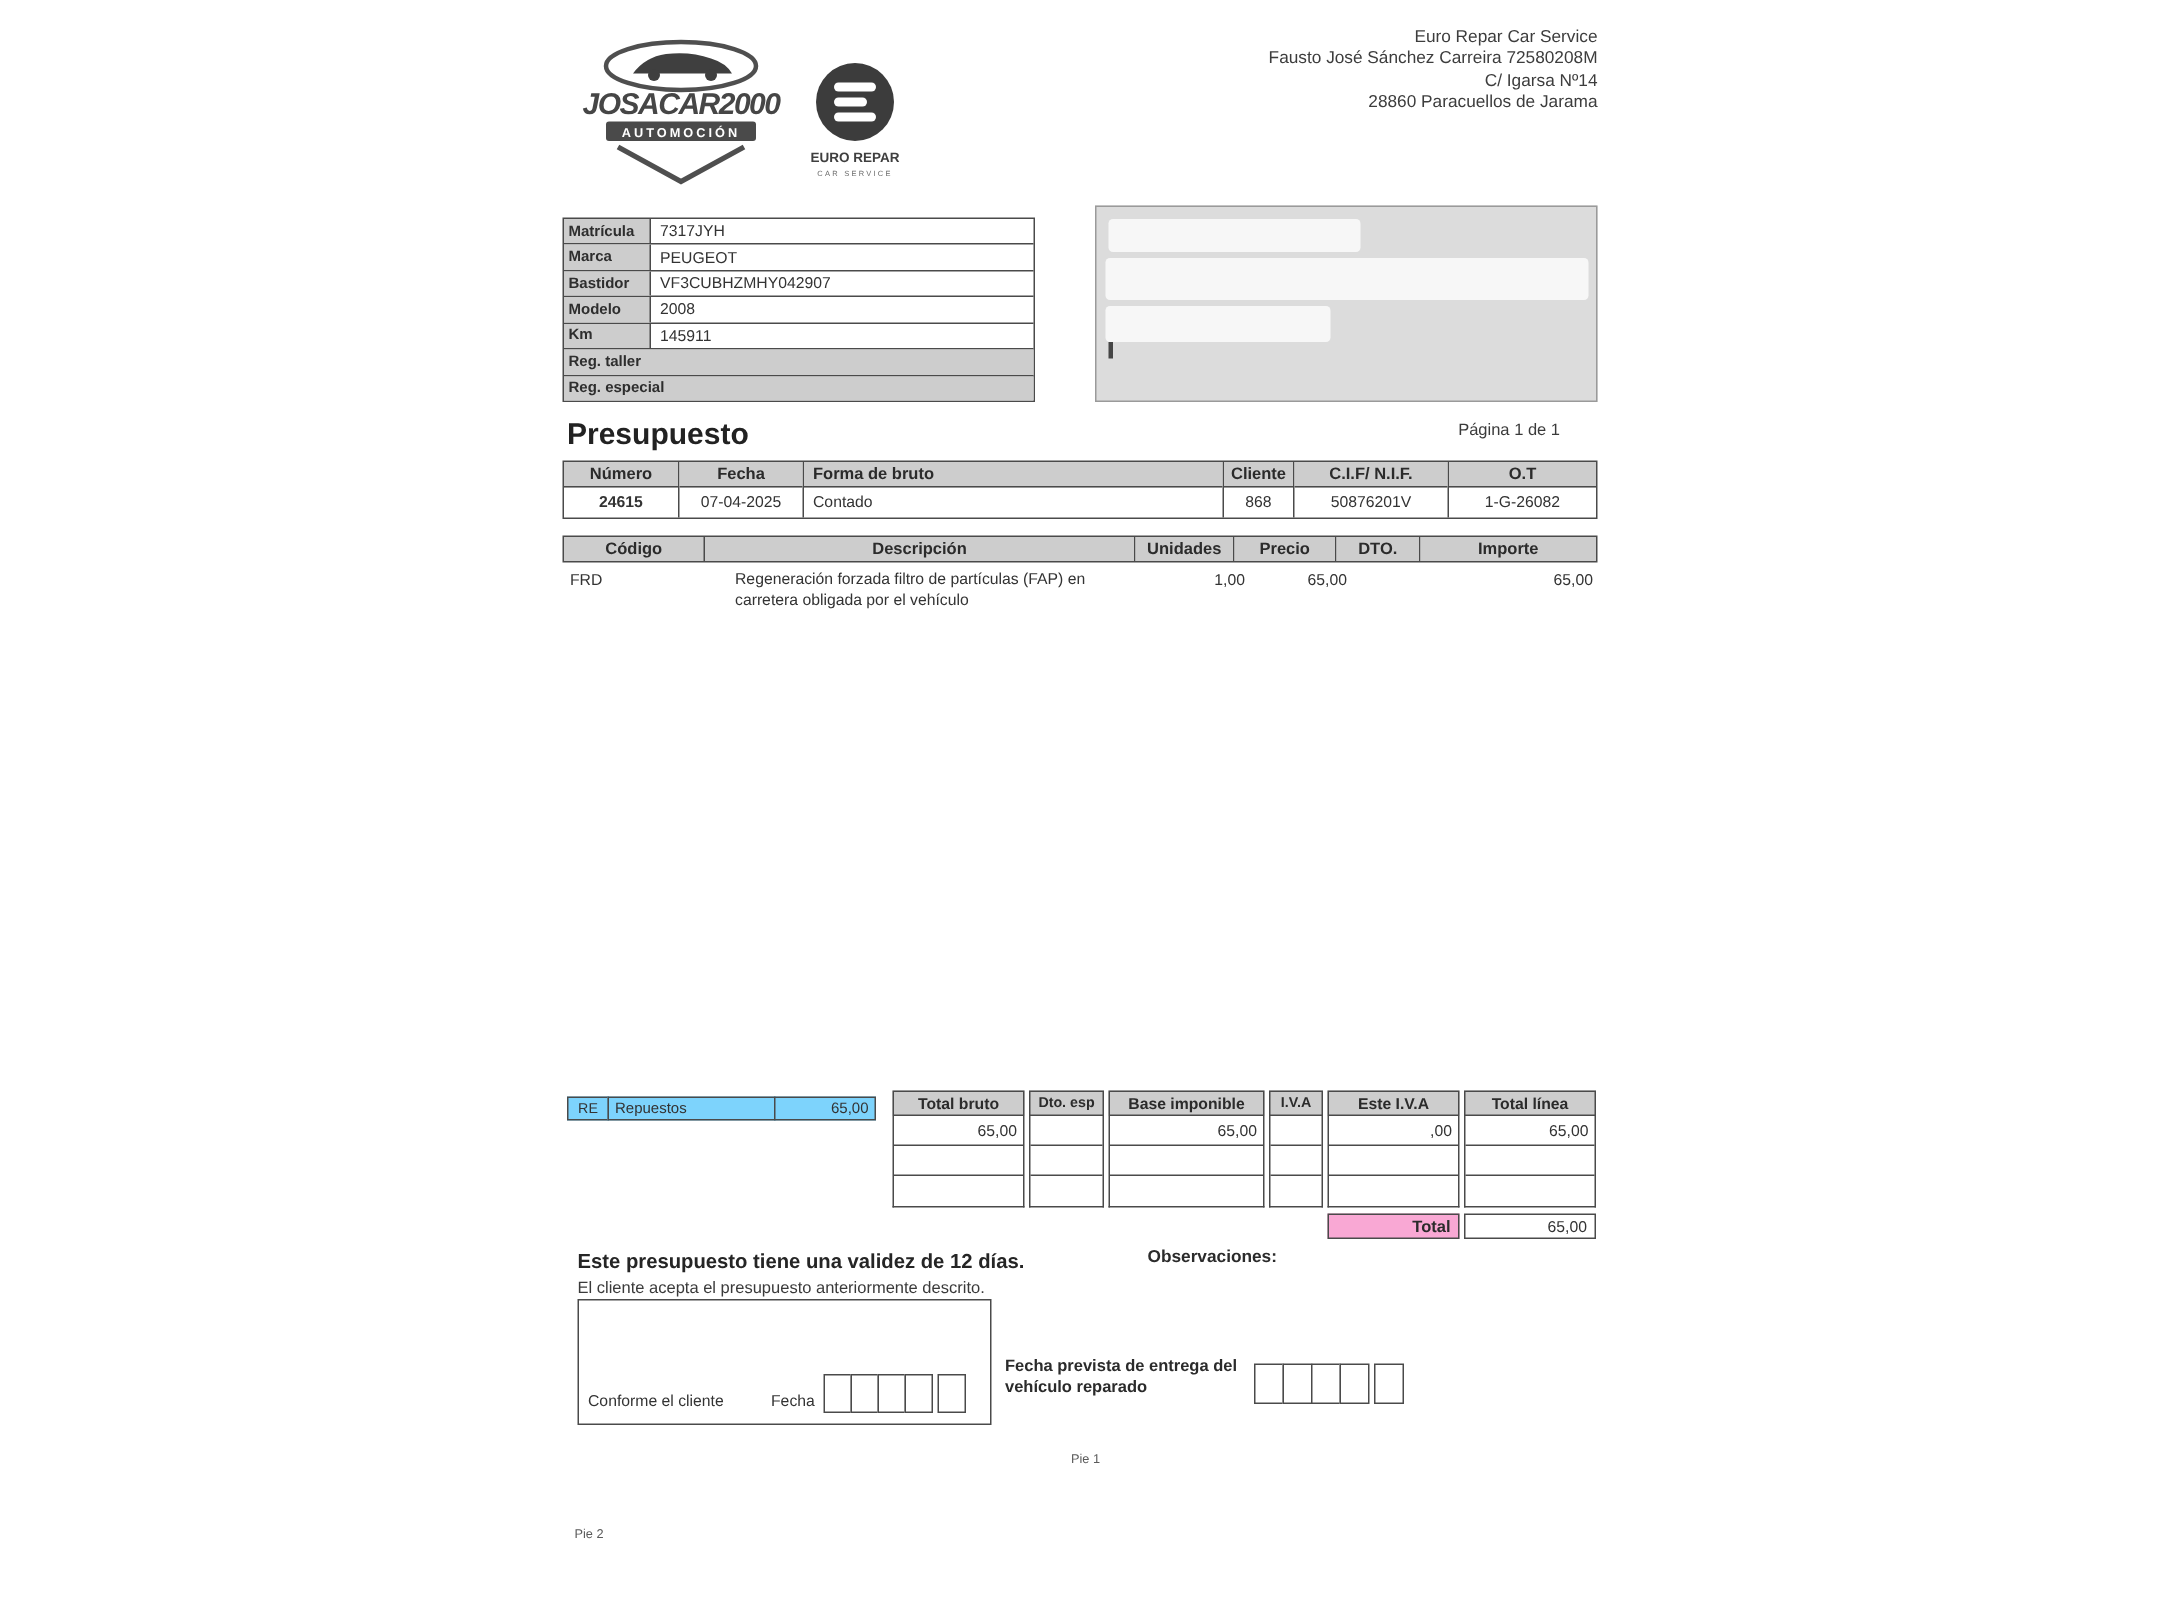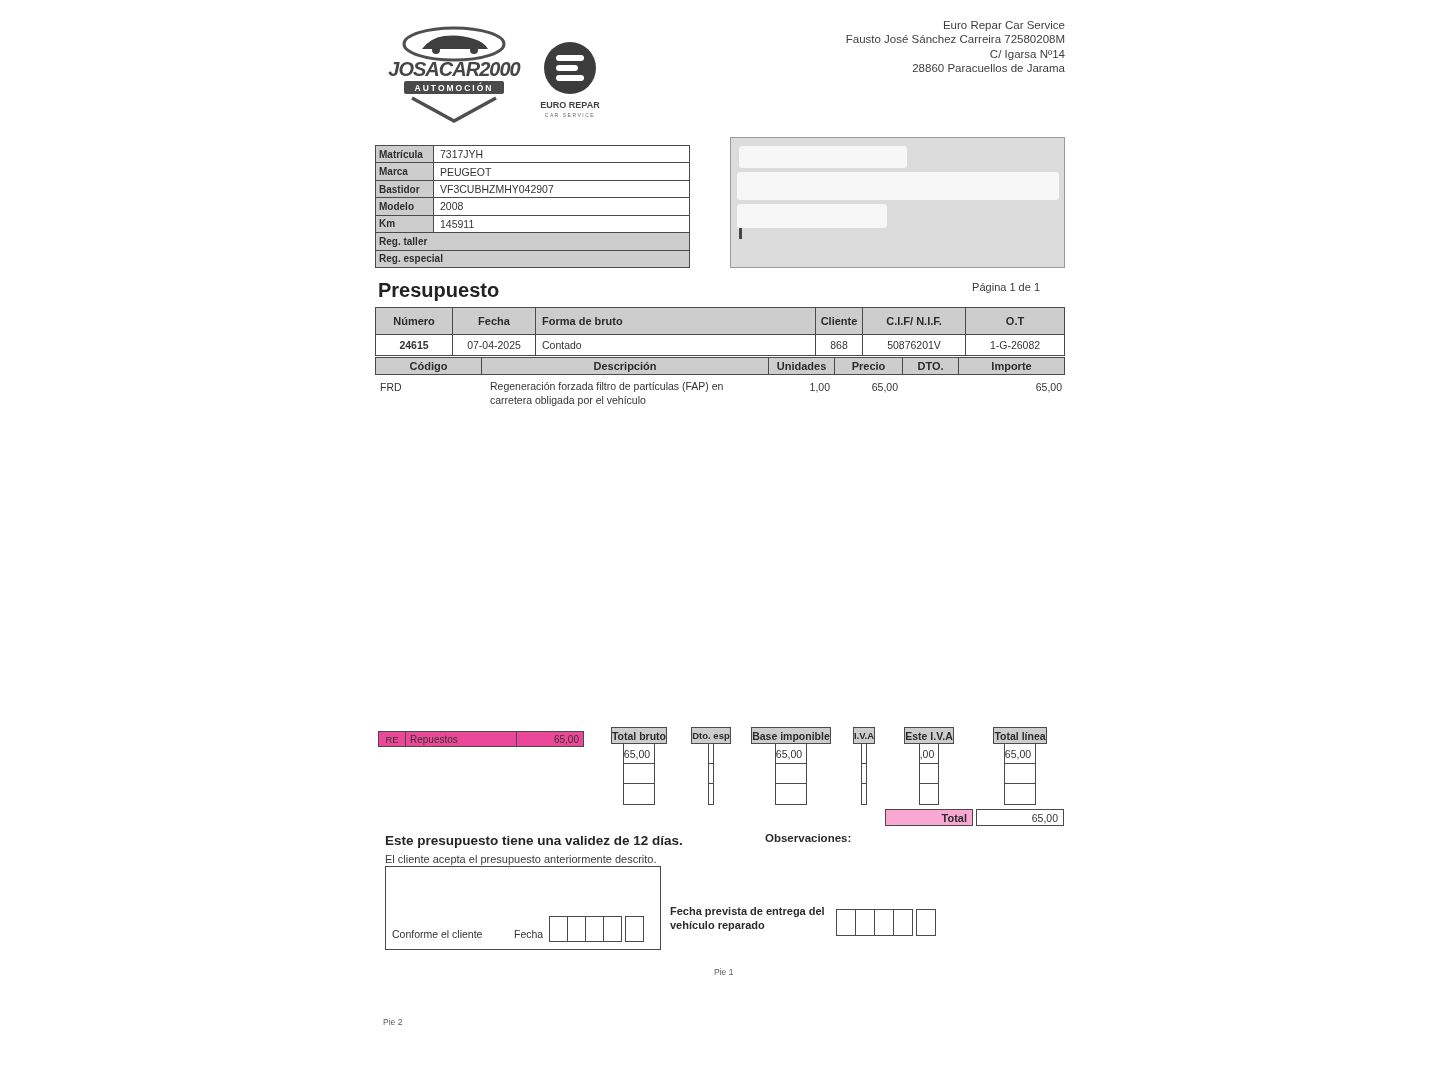--- a/index.html
+++ b/index.html
@@ -41,45 +41,45 @@
   
   .hd-cell{background:#cdcdcd;font-weight:bold;color:#2b2b2b;text-align:center;
            font-size:11px;display:flex;align-items:center;justify-content:center;box-sizing:border-box;}
   .val-cell{font-size:10.5px;color:#333;display:flex;align-items:center;justify-content:center;box-sizing:border-box;}
 
   
   .info-table{position:absolute;left:375px;top:307px;width:690px;display:flex;
               border:1px solid #4a4a4a;box-sizing:border-box;}
   .i-col{display:flex;flex-direction:column;border-right:1px solid #4a4a4a;box-sizing:border-box;}
   .i-col:last-child{border-right:none;}
-  .i-col .hd-cell{height:27px;border-bottom:1px solid #4a4a4a;}
+  .i-col .hd-cell{height:17px;border-bottom:1px solid #4a4a4a;}
   .i-col .val-cell{height:20px;}
   .i-col .val-cell.left{justify-content:flex-start;padding-left:6px;}
   .i-col .val-cell.bold{font-weight:bold;}
 
   
   .lines-header{position:absolute;left:375px;top:357px;width:690px;height:18px;display:flex;
                 border:1px solid #4a4a4a;box-sizing:border-box;}
   .lines-header .hd-cell{border-right:1px solid #4a4a4a;height:100%;}
   .lines-header .hd-cell:last-child{border-right:none;}
 
   .line-text{position:absolute;font-size:10.5px;color:#333;}
   .rt{text-align:right;}
 
   
   .breakdown{position:absolute;left:378px;top:731px;display:flex;}
   .b-cell{border:1px solid #4a4a4a;height:16px;box-sizing:border-box;font-size:10px;color:#333;
-          display:flex;align-items:center;background:#ec4899;}
+          display:flex;align-items:center;background:#7dd3fc;}
   .b-code{width:28px;justify-content:center;font-size:9.5px;}
   .b-label{width:112px;padding-left:4px;margin-left:-1px;}
   .b-amount{width:68px;justify-content:flex-end;padding-right:4px;margin-left:-1px;}
 
   
   .totals{position:absolute;left:595px;top:727px;display:flex;}
-  .t-col{display:flex;flex-direction:column;margin-right:3px;align-items:center;}
+  .t-col{display:flex;flex-direction:column;margin-right:3px;}
   .t-col:last-child{margin-right:0;}
   .t-col .hd-cell{height:17px;border:1px solid #4a4a4a;font-size:10.5px;}
   .t-body{border:1px solid #4a4a4a;border-top:none;box-sizing:border-box;}
   .t-cell{height:20px;border-bottom:1px solid #4a4a4a;box-sizing:border-box;font-size:10.5px;color:#333;
           display:flex;align-items:center;justify-content:flex-end;padding-right:4px;}
   .t-cell:last-child{border-bottom:none;}
 
   .total-label{position:absolute;left:885px;top:809px;width:88px;height:17px;background:#f9a8d4;
                border:1px solid #4a4a4a;box-sizing:border-box;font-size:11px;font-weight:bold;color:#2b2b2b;
                display:flex;align-items:center;justify-content:flex-end;padding-right:5px;}
@@ -207,21 +207,21 @@
       <div class="hd-cell">C.I.F/ N.I.F.</div>
       <div class="val-cell">50876201V</div>
     </div>
     <div class="i-col" style="width:100px;flex:1">
       <div class="hd-cell">O.T</div>
       <div class="val-cell">1-G-26082</div>
     </div>
   </div>
 
   <div class="lines-header">
-    <div class="hd-cell" style="width:106px">Código</div>
+    <div class="hd-cell" style="width:94px">Código</div>
     <div class="hd-cell" style="width:287px">Descripción</div>
     <div class="hd-cell" style="width:66px">Unidades</div>
     <div class="hd-cell" style="width:68px">Precio</div>
     <div class="hd-cell" style="width:56px">DTO.</div>
     <div class="hd-cell" style="flex:1">Importe</div>
   </div>
 
   <div class="line-text" style="left:380px;top:381px">FRD</div>
   <div class="line-text" style="left:490px;top:379px;width:265px;line-height:14px">Regeneración forzada  filtro de partículas (FAP) en carretera obligada por el vehículo</div>
   <div class="line-text rt" style="left:768px;top:381px;width:62px">1,00</div>

